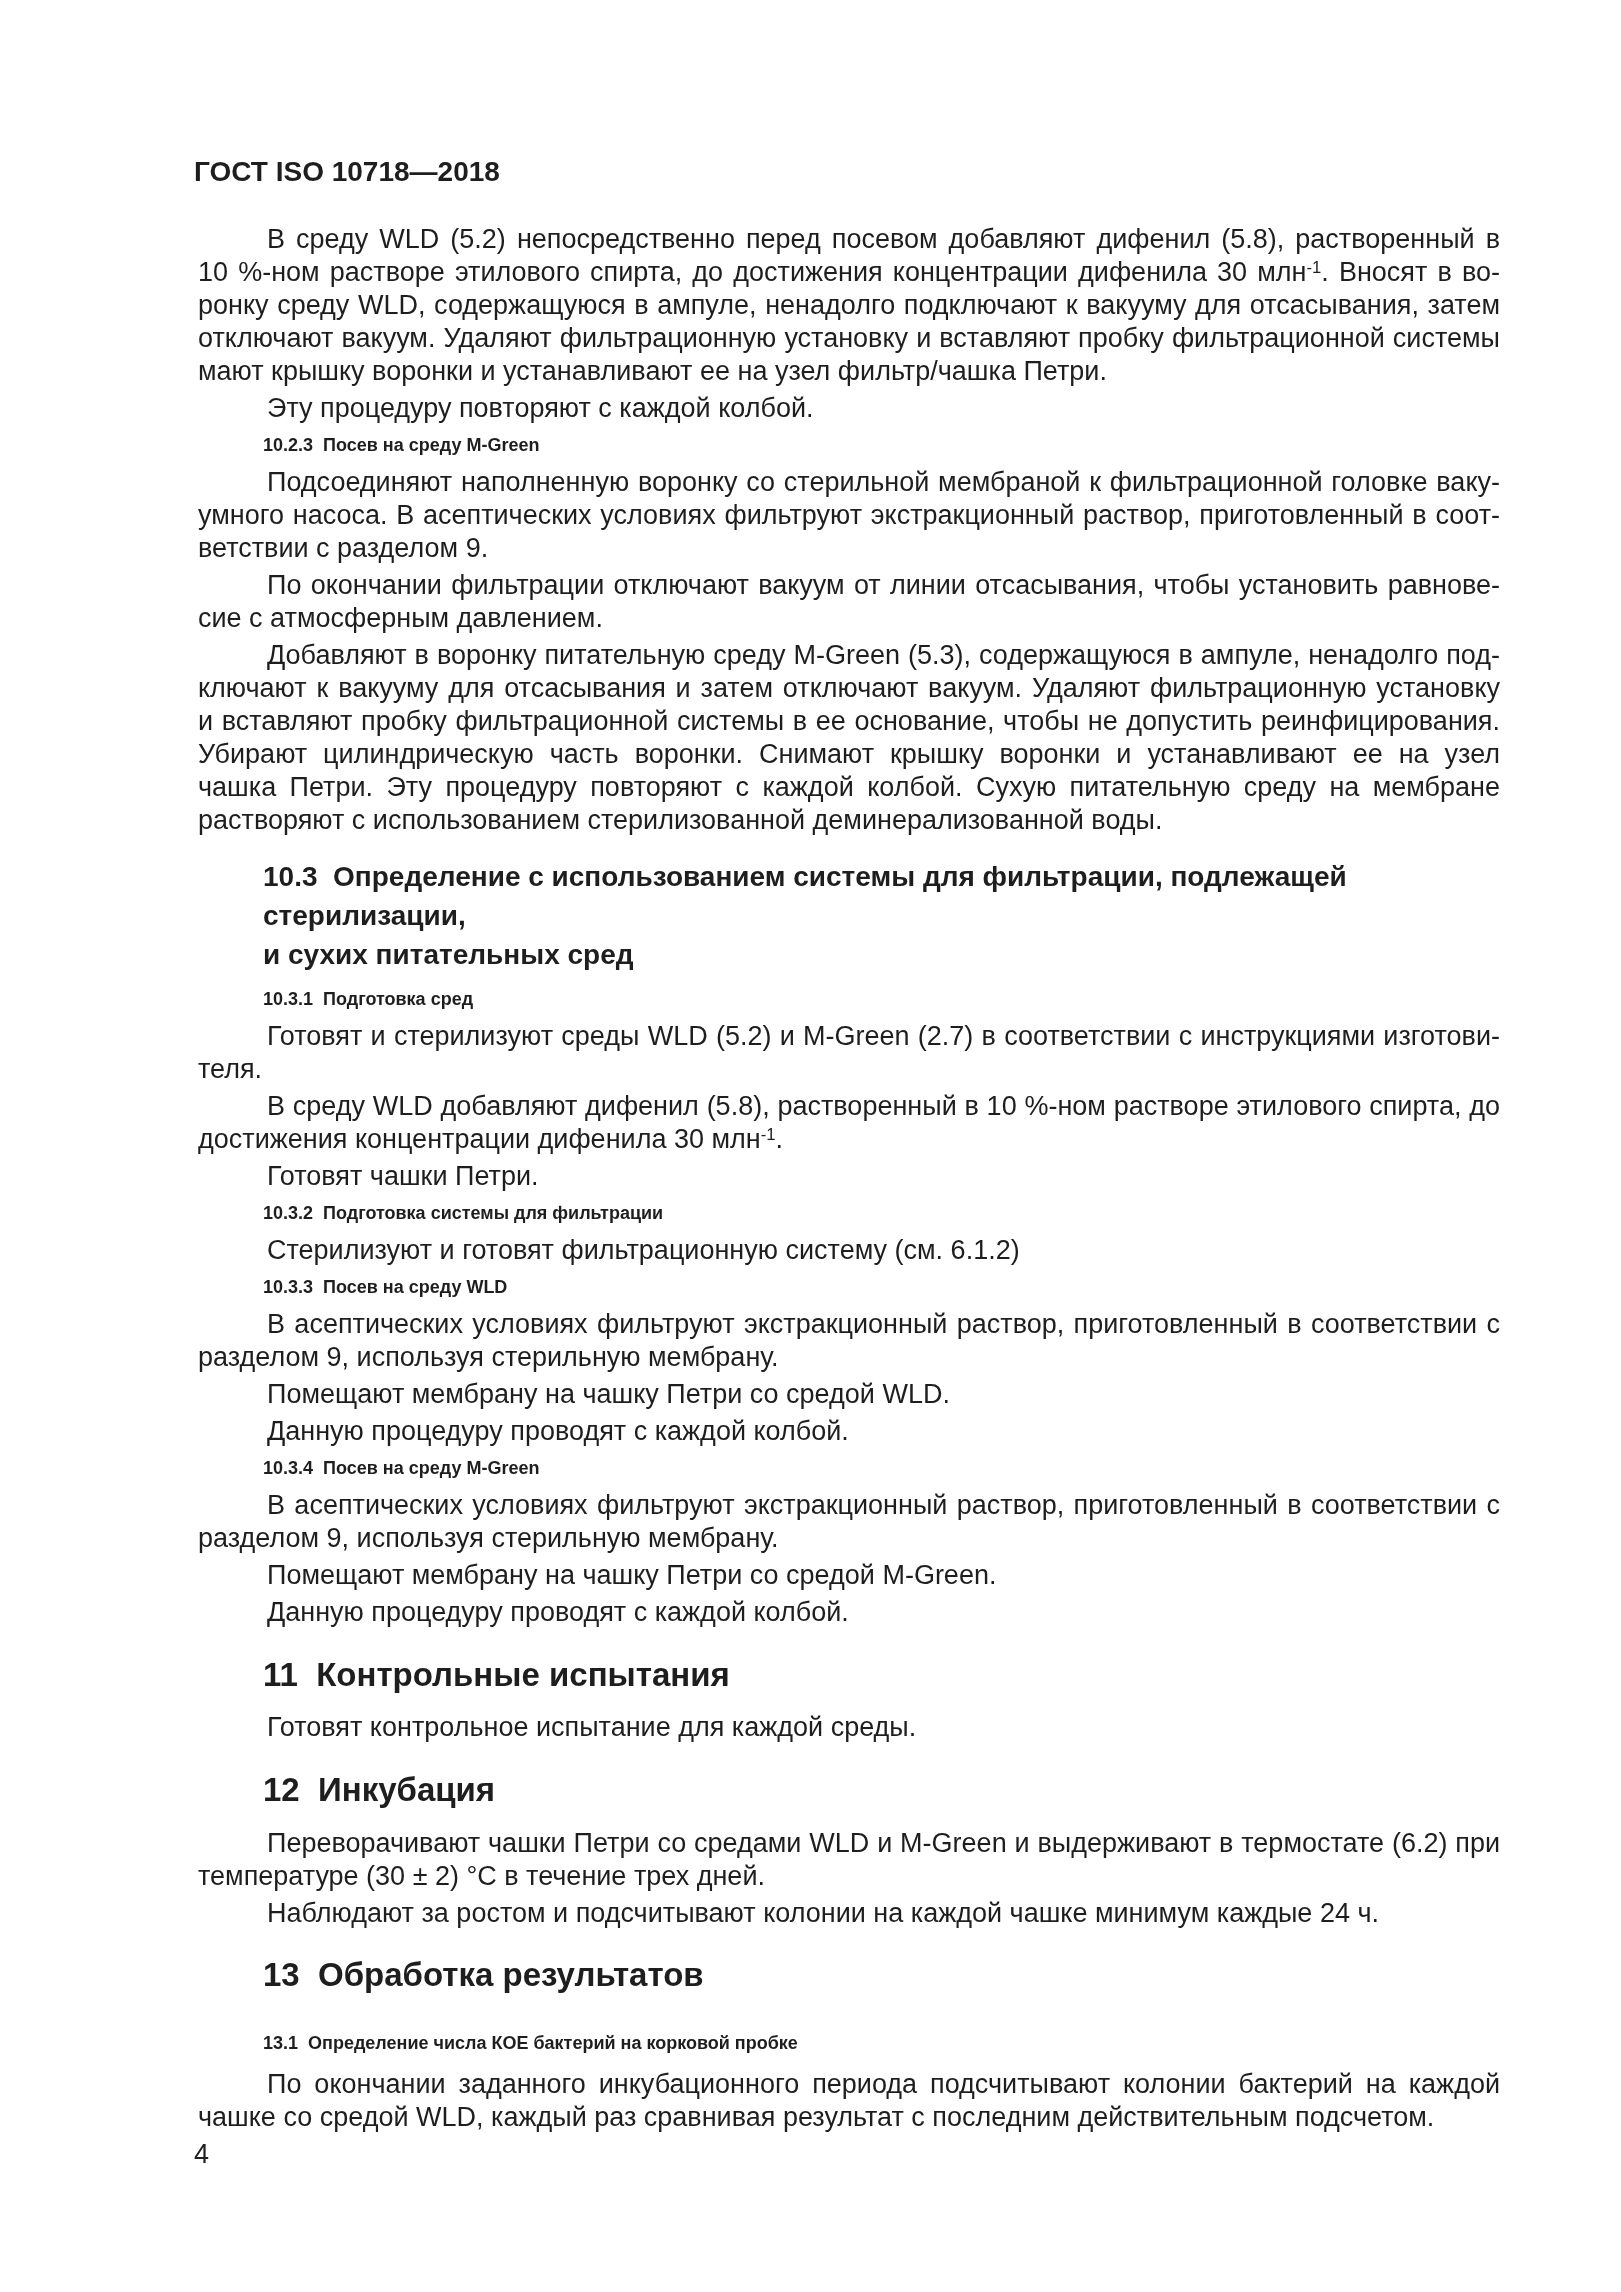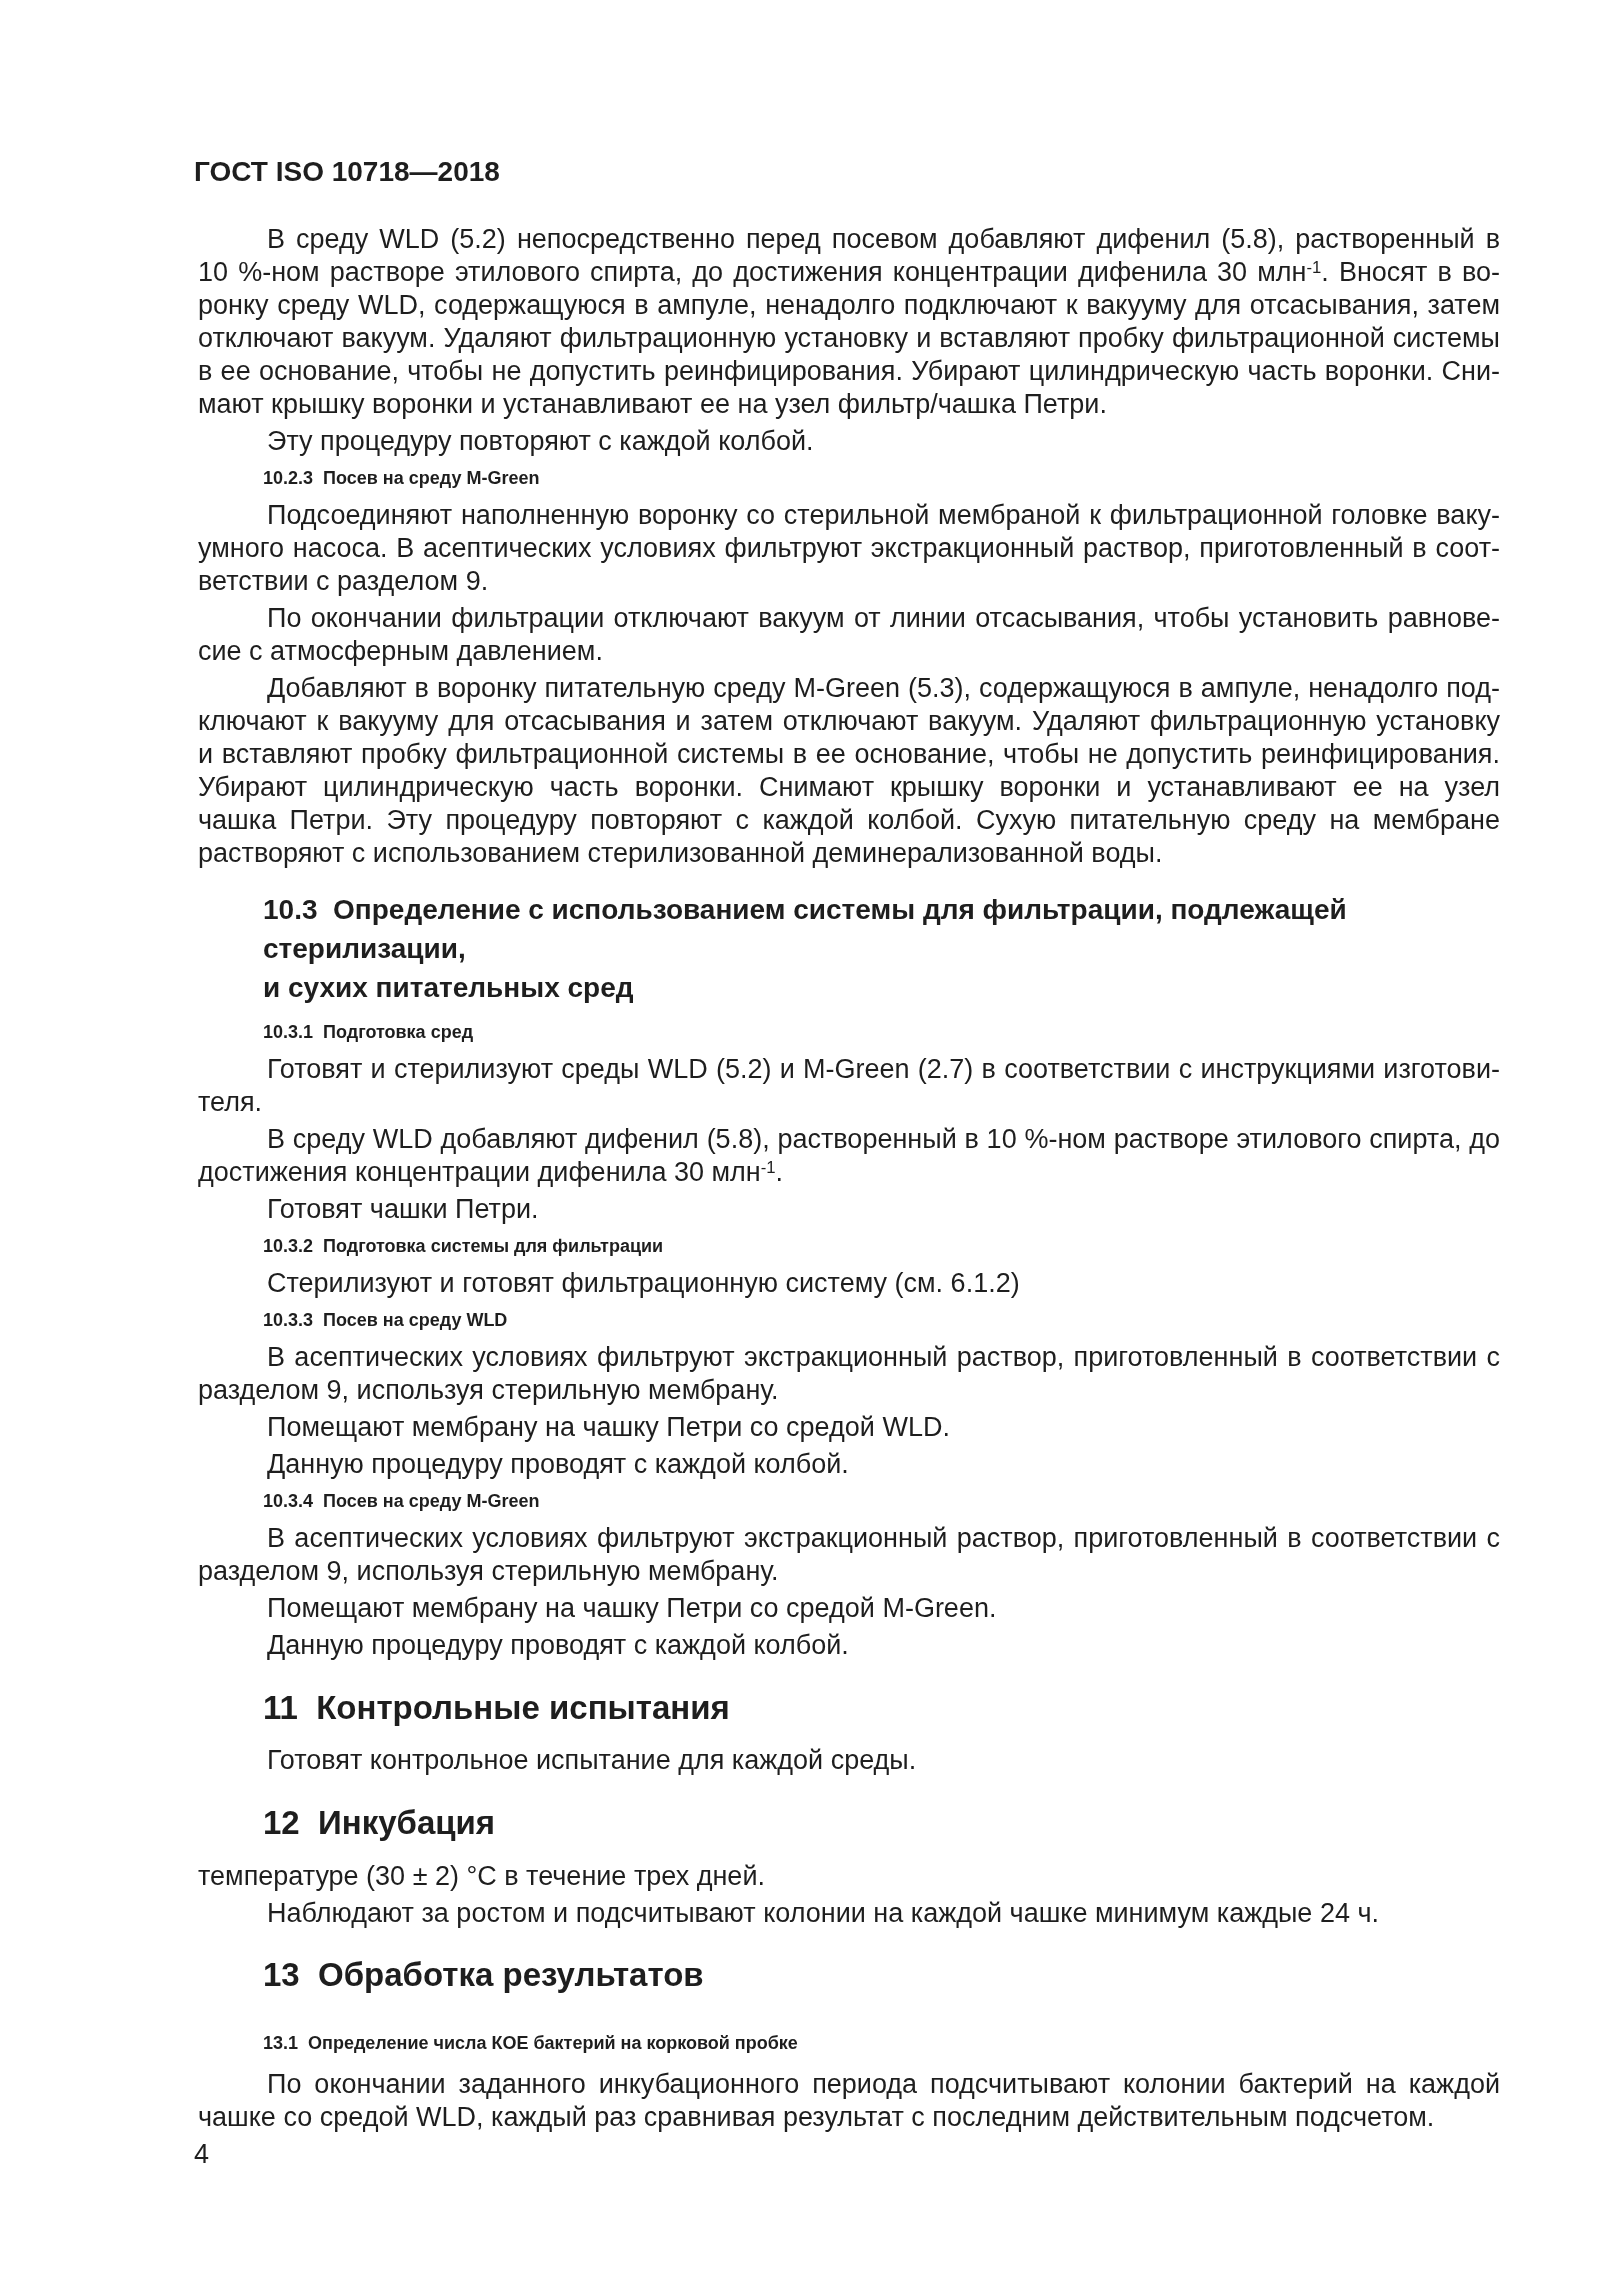--- a/index.html
+++ b/index.html
@@ -80,21 +80,20 @@
 
 <div class="page">
   <div class="page-header">ГОСТ ISO 10718—2018</div>
 
   <div class="content">
       <div class="para">
         <div class="ln first">В среду WLD (5.2) непосредственно перед посевом добавляют дифенил (5.8), растворенный в</div>
         <div class="ln">10 %-ном растворе этилового спирта, до достижения концентрации дифенила 30 млн<sup>-1</sup>. Вносят в во-</div>
         <div class="ln">ронку среду WLD, содержащуюся в ампуле, ненадолго подключают к вакууму для отсасывания, затем</div>
         <div class="ln">отключают вакуум. Удаляют фильтрационную установку и вставляют пробку фильтрационной системы</div>
-        <div class="ln">в ее основание, чтобы не допустить реинфицирования. Убирают цилиндрическую часть воронки. Сни-</div>
         <div class="ln last">мают крышку воронки и устанавливают ее на узел фильтр/чашка Петри.</div>
       </div>
       <div class="para">
         <div class="ln first last">Эту процедуру повторяют с каждой колбой.</div>
       </div>
       <div class="subheading">10.2.3  Посев на среду M-Green</div>
       <div class="para">
         <div class="ln first">Подсоединяют наполненную воронку со стерильной мембраной к фильтрационной головке ваку-</div>
         <div class="ln">умного насоса. В асептических условиях фильтруют экстракционный раствор, приготовленный в соот-</div>
         <div class="ln last">ветствии с разделом 9.</div>
@@ -152,20 +151,21 @@
       </div>
       <div class="para">
         <div class="ln first last">Данную процедуру проводят с каждой колбой.</div>
       </div>
       <div class="chapter-heading">11  Контрольные испытания</div>
       <div class="para">
         <div class="ln first last">Готовят контрольное испытание для каждой среды.</div>
       </div>
       <div class="chapter-heading">12  Инкубация</div>
       <div class="para">
+        <div class="ln first">Переворачивают чашки Петри со средами WLD и M-Green и выдерживают в термостате (6.2) при</div>
         <div class="ln last">температуре (30 ± 2) °C в течение трех дней.</div>
       </div>
       <div class="para">
         <div class="ln first last">Наблюдают за ростом и подсчитывают колонии на каждой чашке минимум каждые 24 ч.</div>
       </div>
       <div class="chapter-heading">13  Обработка результатов</div>
       <div class="subheading-spaced">13.1  Определение числа КОЕ бактерий на корковой пробке</div>
       <div class="para">
         <div class="ln first">По окончании заданного инкубационного периода подсчитывают колонии бактерий на каждой</div>
         <div class="ln last">чашке со средой WLD, каждый раз сравнивая результат с последним действительным подсчетом.</div>

